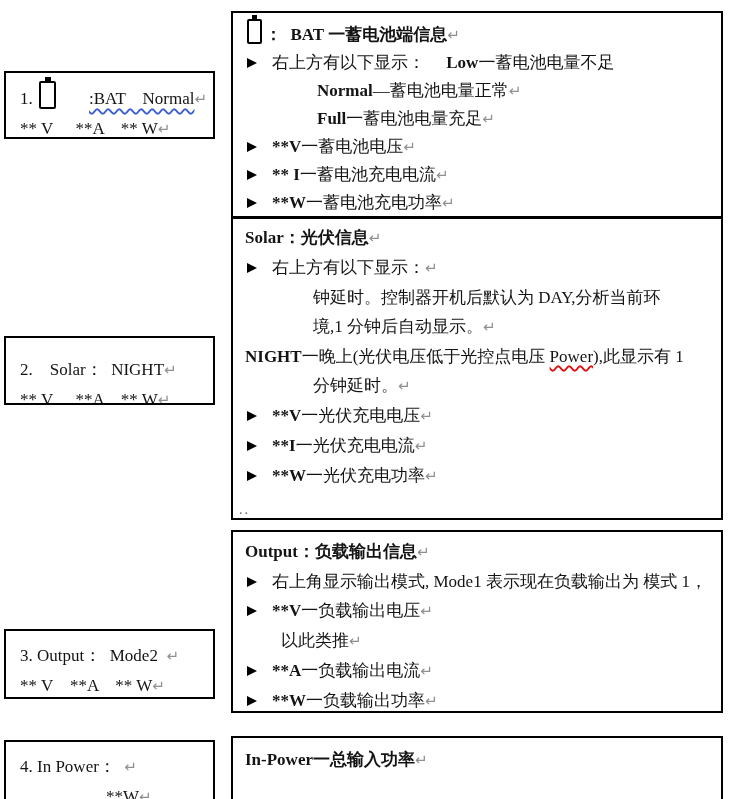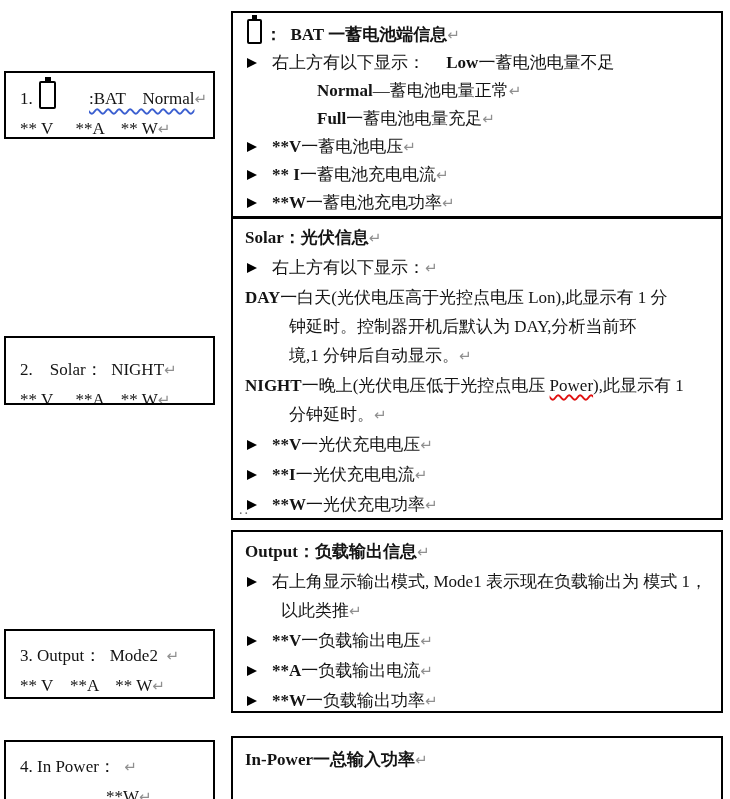--- a/index.html
+++ b/index.html
@@ -9,21 +9,21 @@
 
   
   #r1{left:231px;top:11px;width:492px;height:207px;padding-top:6px;}
   #r2{left:231px;top:217px;width:492px;height:303px;padding-top:4px;}
   #r3{left:231px;top:530px;width:492px;height:183px;padding-top:5px;}
   #r4{left:231px;top:722px;width:492px;height:71px;padding-top:8px;margin-top:14px;}
   .rline{padding-left:12px;font-size:17px;line-height:28px;white-space:pre;}
   #r2 .rline{line-height:29px;}
   #r3 .rline{line-height:29px;}
   .ind-r1{padding-left:84px;}
-  .ind-r2{padding-left:56px;}
+  .ind-r2{padding-left:80px;}
   .ind-r3{padding-left:48px;}
   .b{font-weight:bold;}
 
   
   #lcd1{left:4px;top:71px;width:211px;height:68px;padding-top:8px;}
   #lcd2{left:4px;top:336px;width:211px;height:69px;padding-top:17px;}
   #lcd3{left:4px;top:585px;width:211px;height:70px;padding-top:10px;margin-top:44px;}
   #lcd4{left:4px;top:740px;width:211px;height:71px;padding-top:10px;}
   .lline{padding-left:14px;font-size:17px;line-height:30px;white-space:pre;}
   .lline2-indent{padding-left:100px;}
@@ -81,36 +81,35 @@
     <div class="rline ind-r1"><span class="b">Normal</span><span>—蓄电池电量正常</span><span class="ret">↵</span></div>
     <div class="rline ind-r1"><span class="b">Full</span><span>一蓄电池电量充足</span><span class="ret">↵</span></div>
     <div class="rline"><span class="bullet"></span><span class="b">**V</span><span>一蓄电池电压</span><span class="ret">↵</span></div>
     <div class="rline"><span class="bullet"></span><span class="b">** I</span><span>一蓄电池充电电流</span><span class="ret">↵</span></div>
     <div class="rline"><span class="bullet"></span><span class="b">**W</span><span>一蓄电池充电功率</span><span class="ret">↵</span></div>
   </div>
 
   <div class="box" id="r2">
     <div class="rline"><span class="b">Solar：光伏信息</span><span class="ret">↵</span></div>
     <div class="rline"><span class="bullet"></span><span>右上方有以下显示：</span><span class="ret">↵</span></div>
-    <div class="rline"><span class="b">DAY</span><span>一白天(光伏电压高于光控点电压 Lon),此显示有 1 分</span></div>
     <div class="rline ind-r2"><span>钟延时。控制器开机后默认为 DAY,分析当前环</span></div>
     <div class="rline ind-r2"><span>境,1 分钟后自动显示。</span><span class="ret">↵</span></div>
     <div class="rline"><span class="b">NIGHT</span><span>一晚上(光伏电压低于光控点电压 </span><span class="wavy-red">Power</span><span>),此显示有 1</span></div>
     <div class="rline ind-r2"><span>分钟延时。</span><span class="ret">↵</span></div>
     <div class="rline"><span class="bullet"></span><span class="b">**V</span><span>一光伏充电电压</span><span class="ret">↵</span></div>
     <div class="rline"><span class="bullet"></span><span class="b">**I</span><span>一光伏充电电流</span><span class="ret">↵</span></div>
     <div class="rline"><span class="bullet"></span><span class="b">**W</span><span>一光伏充电功率</span><span class="ret">↵</span></div>
     <span class="artifact">..</span>
   </div>
 
   <div class="box" id="r3">
     <div class="rline"><span class="b">Output：负载输出信息</span><span class="ret">↵</span></div>
     <div class="rline"><span class="bullet"></span><span>右上角显示输出模式, Mode1 表示现在负载输出为 模式 1，</span></div>
+    <div class="rline"><span class="bullet"></span><span class="b">**V</span><span>一负载输出电压</span><span class="ret">↵</span></div>
     <div class="rline ind-r3"><span>以此类推</span><span class="ret">↵</span></div>
-    <div class="rline"><span class="bullet"></span><span class="b">**V</span><span>一负载输出电压</span><span class="ret">↵</span></div>
     <div class="rline"><span class="bullet"></span><span class="b">**A</span><span>一负载输出电流</span><span class="ret">↵</span></div>
     <div class="rline"><span class="bullet"></span><span class="b">**W</span><span>一负载输出功率</span><span class="ret">↵</span></div>
   </div>
 
   <div class="box" id="r4">
     <div class="rline"><span class="b">In-Power一总输入功率</span><span class="ret">↵</span></div>
   </div>
 
 </div>
 

